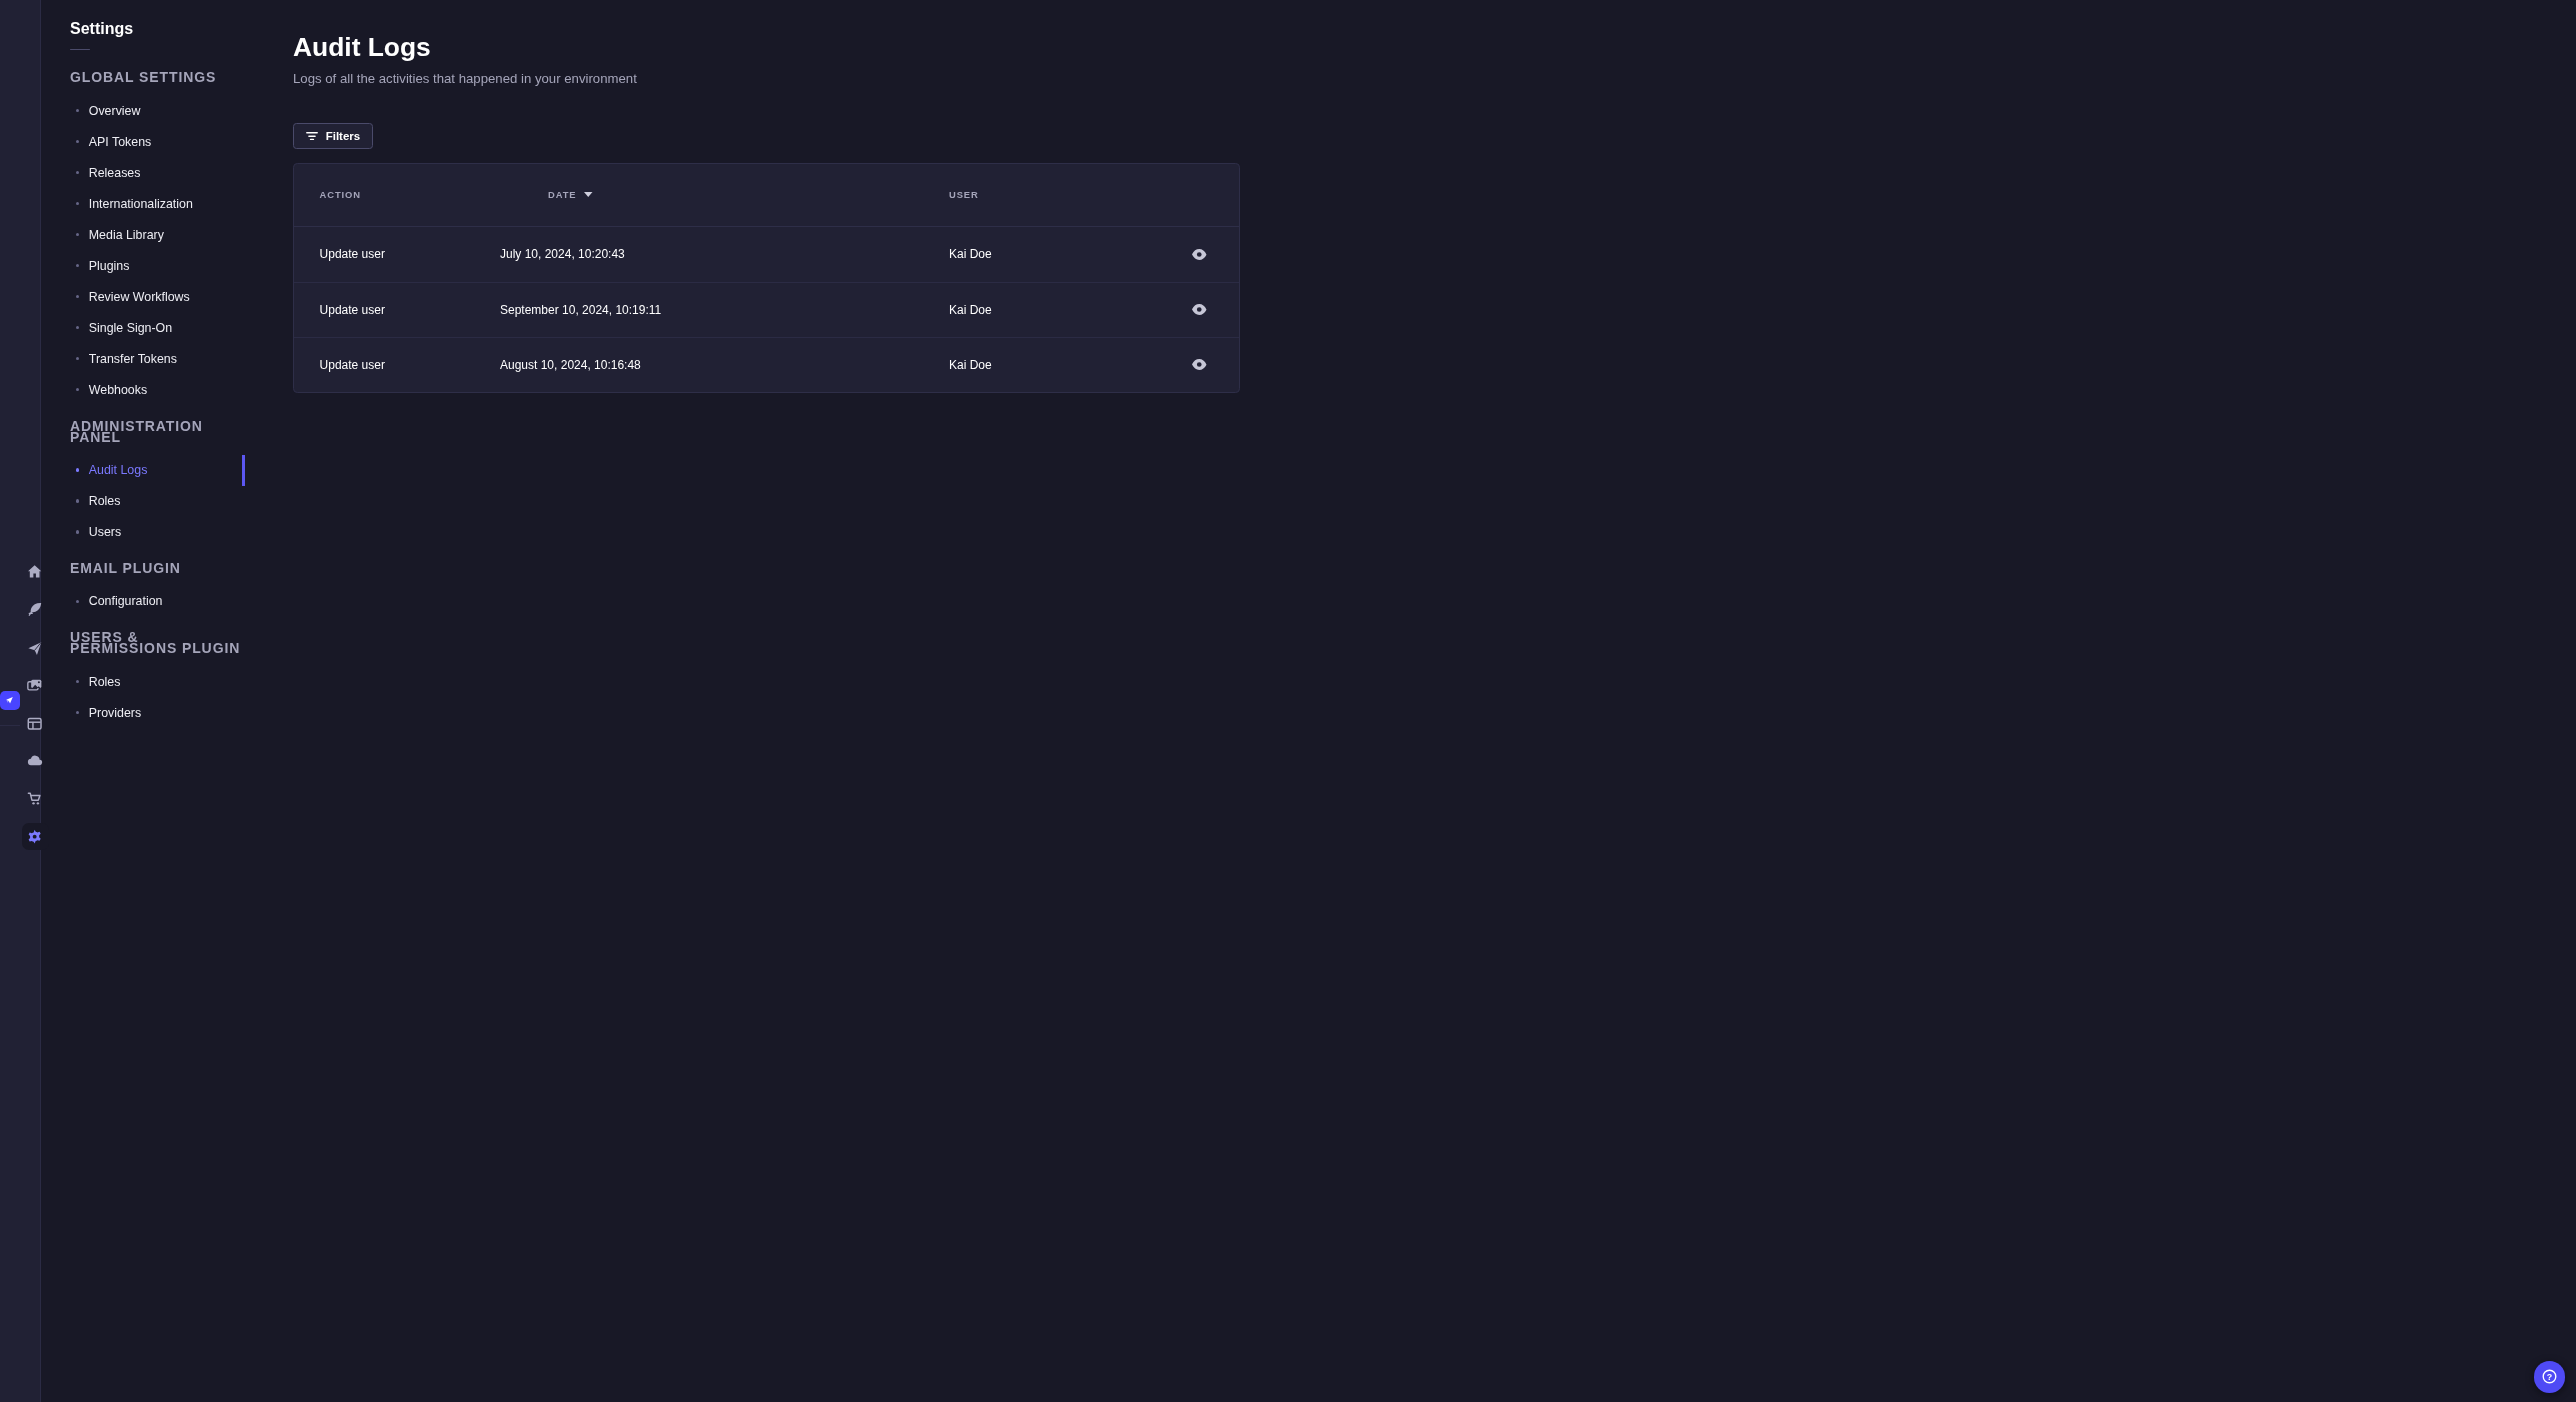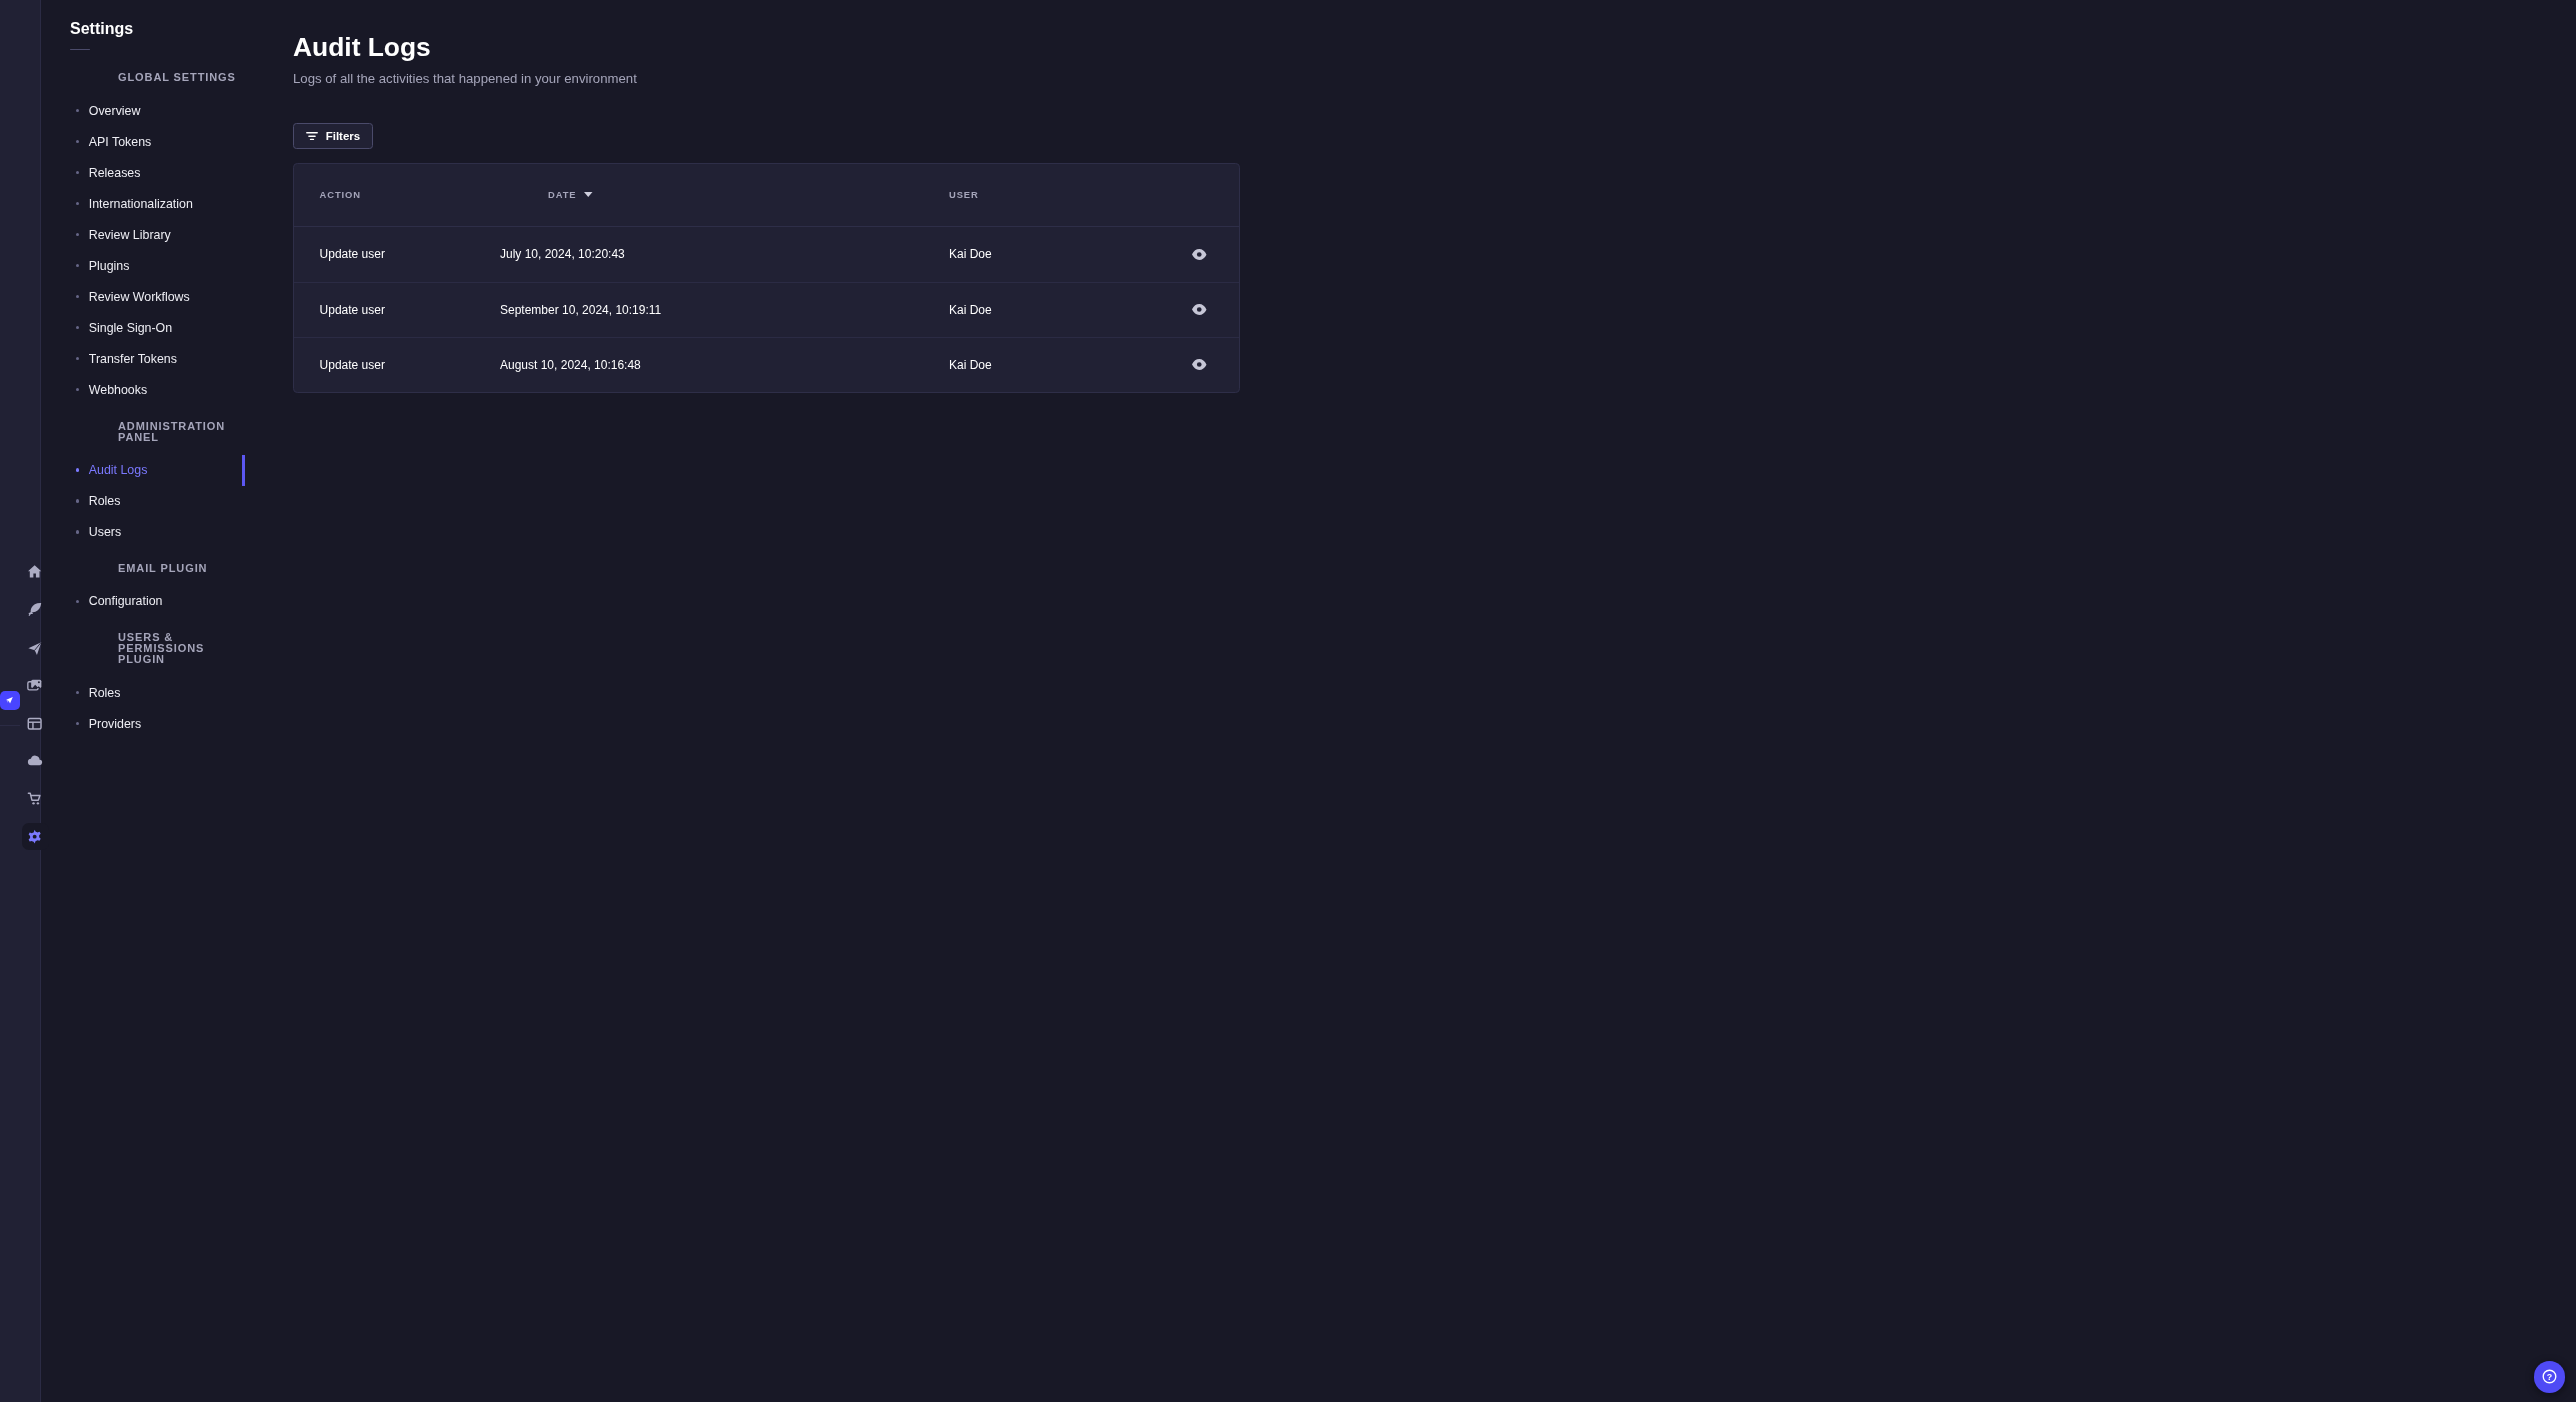--- a/index.html
+++ b/index.html
@@ -63,24 +63,23 @@
     position: fixed; left: 49px; top: 0; bottom: 4px;
     width: 197px;
     background: #181826;
     border-right: 0.9px solid #2b2b44;
     padding-left: 21px;
   }
   .subnav-title { margin: 0; padding-top: 19.6px; font-size: 16px; font-weight: 700; color: #ffffff; }
   .subnav-underline { width: 20.4px; height: 1.7px; border-radius: 1.7px; background: #4a4a6a; margin-top: 11px; }
   .section-label {
     margin-top: 15.3px;
-    font-size: 11px; font-weight: 700; letter-spacing: 0.9px;
+    font-size: 14px; font-weight: 700; letter-spacing: 0.9px;
     color: #a5a5ba; text-transform: uppercase;
     line-height: 11px;
-    margin-left: 48px;
   }
   .section-label.first { margin-top: 22px; }
   .subnav ul { list-style: none; margin: 12px 0 0 0; padding: 0; }
   .subnav li {
     height: 31px; display: flex; align-items: center;
     padding-left: 6px; position: relative;
     color: #eeeef4; font-size: 12.4px; cursor: pointer;
   }
   .bullet { width: 3.4px; height: 3.4px; border-radius: 50%; background: #666687; margin-right: 9.4px; flex: none; }
   .subnav li.active { color: #7b79ff; }
@@ -240,21 +239,21 @@
     <li>
         <span class="bullet"></span>
         <span>Releases</span>
       </li>
     <li>
         <span class="bullet"></span>
         <span>Internationalization</span>
       </li>
     <li>
         <span class="bullet"></span>
-        <span>Review Library</span>
+        <span>Media Library</span>
       </li>
     <li>
         <span class="bullet"></span>
         <span>Plugins</span>
       </li>
     <li>
         <span class="bullet"></span>
         <span>Review Workflows</span>
       </li>
     <li>

